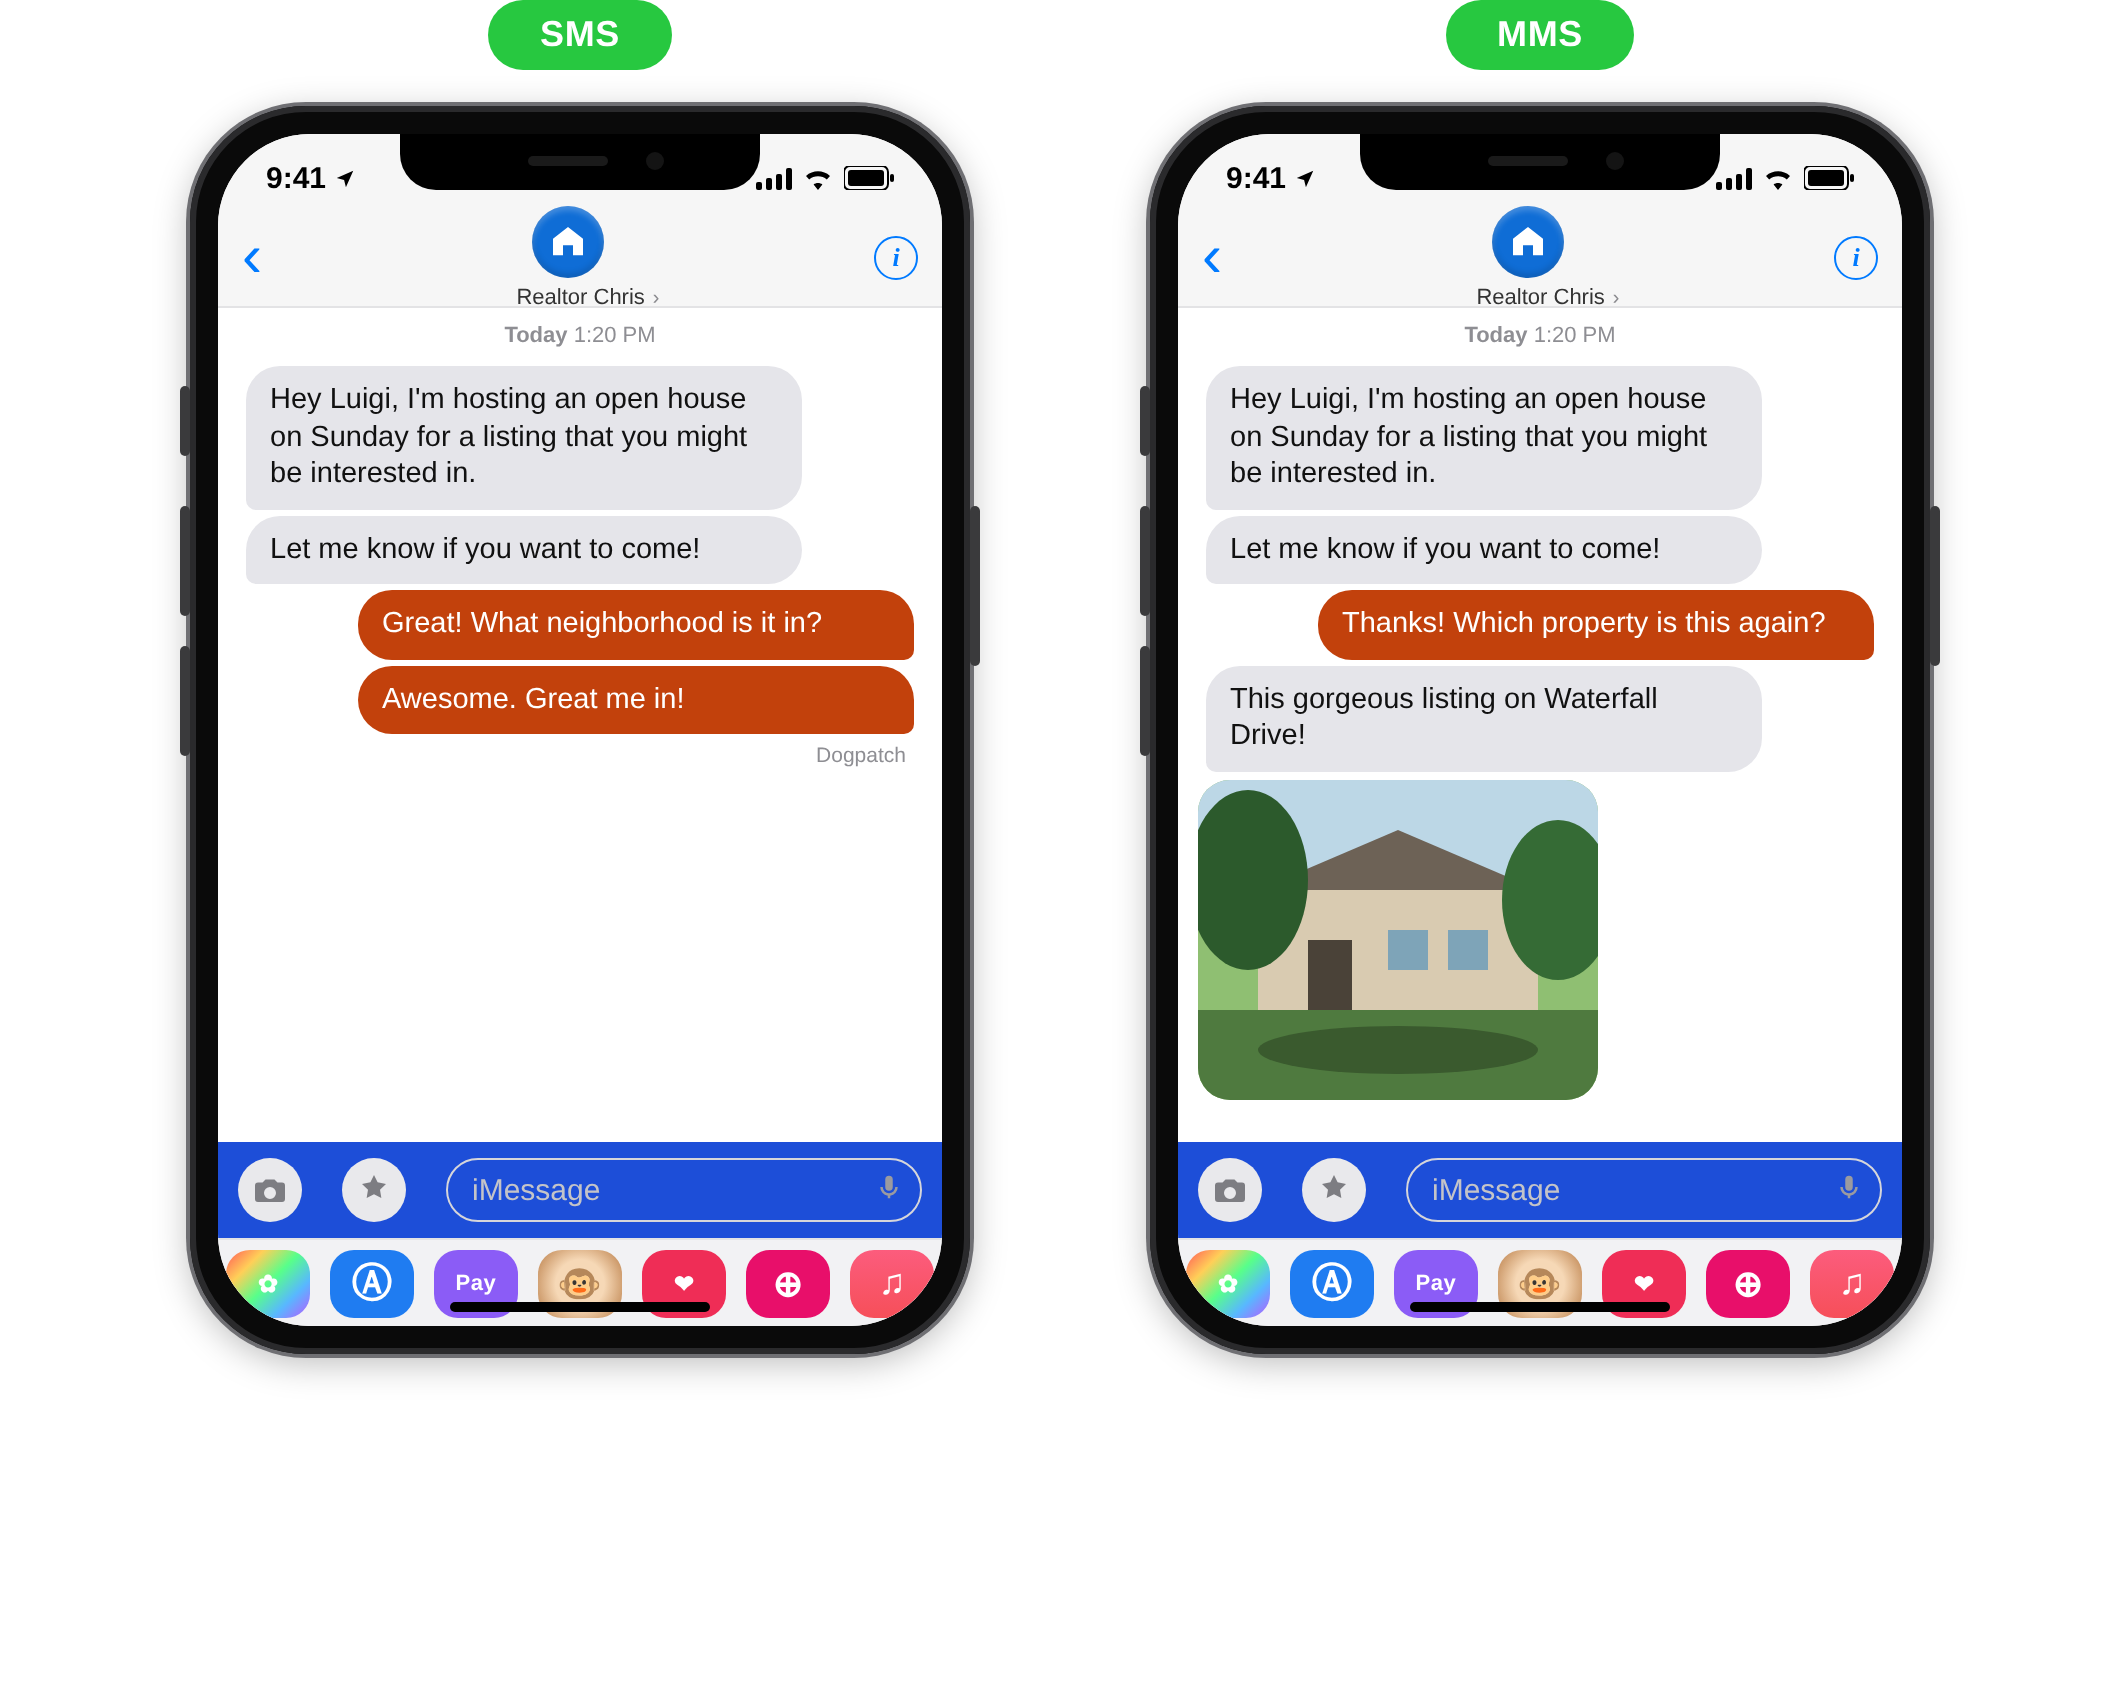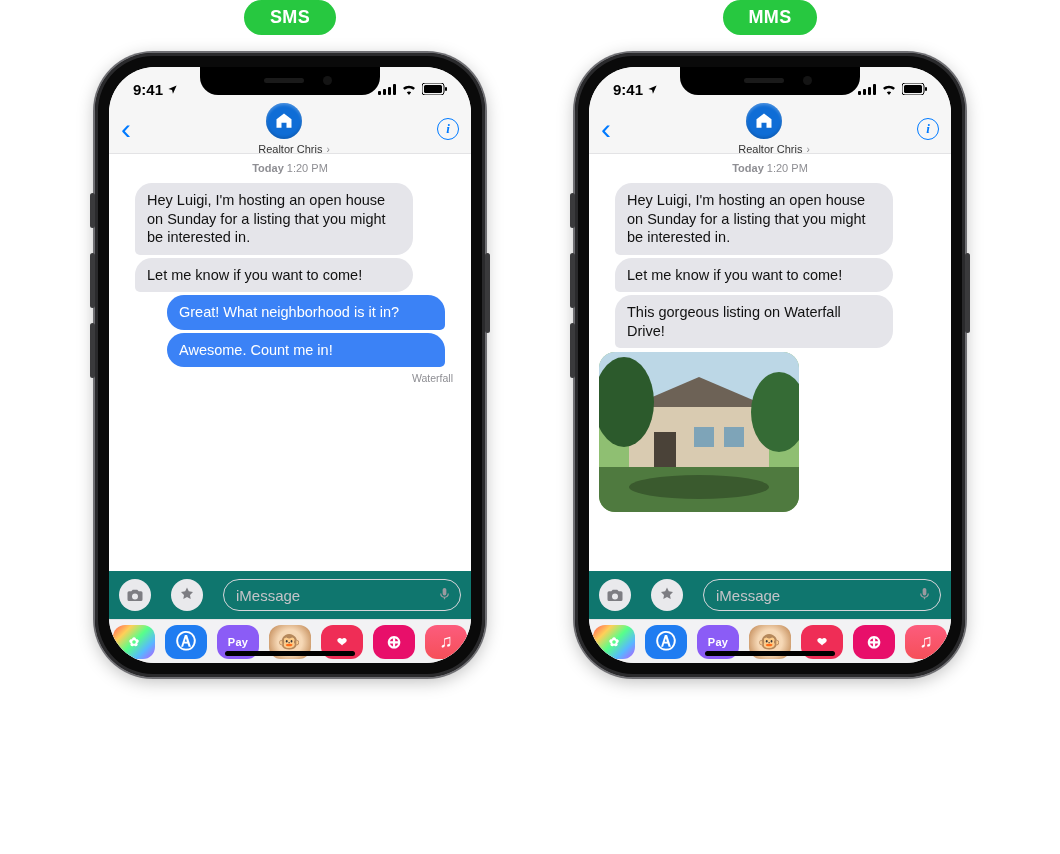--- a/index.html
+++ b/index.html
@@ -95,36 +95,36 @@
   .contact-label .chev { font-size:10px; color:#8a8a8e; }
 
   .timeline {
     text-align:center; font-size:11px; color:#8e8e93; padding:8px 0 6px;
   }
   .timeline b { color:#8e8e93;margin-top:20px; }
 
   .chat { flex:1; overflow:hidden; padding: 0 10px; }
   .bubble {
     max-width: 278px; padding: 8px 12px; border-radius:17px;
-    font-size:14.5px; line-height:1.28; margin:3px 16px;
+    font-size:14.5px; line-height:1.28; margin:3px 4px;
     word-wrap:break-word;
   }
   .in  { background:#e5e5ea; color:#111; border-bottom-left-radius:5px; }
-  .out { background:#3b82f6; color:#fff; border-bottom-right-radius:5px; margin-left:auto; font-weight:500; }
+  .out { background:#c2410c; color:#fff; border-bottom-right-radius:5px; margin-left:auto; font-weight:500; }
   .delivered { text-align:right; font-size:10.5px; color:#8e8e93; padding:2px 8px 0 0; }
 
   .mms-img {
     width:200px; height:160px; border-radius:16px; overflow:hidden; margin:4px 0;
   }
   .mms-img svg { width:100%; height:100%; display:block; }
 
   
   .compose {
     display:flex; gap:20px; padding:8px 10px;
-    background:#0f766e;
+    background:#1d4ed8;
   }
   .round-btn {
     width:32px; height:32px; border-radius:50%; background:#e9e9ec;
     display:flex; align-items:center; justify-content:center; color:#7d7d82;
   }
   .compose-input {
     flex:1; height:32px; border:1px solid #d6d6da; border-radius:16px;
     display:flex; align-items:center; justify-content:space-between;
     padding:0 8px 0 12px; color:#c4c4c8; font-size:15px;
   }
@@ -223,22 +223,22 @@
         </div>
 
         <div class="timeline">
           <b>Today</b> <span>1:20 PM</span>
         </div>
 
         <div class="chat">
           <div class="bubble in">Hey Luigi, I'm hosting an open house on Sunday for a listing that you might be interested in.</div>
           <div class="bubble in">Let me know if you want to come!</div>
           <div class="bubble out">Great! What neighborhood is it in?</div>
-          <div class="bubble out">Awesome. Count me in!</div>
-          <div class="delivered">Waterfall</div>
+          <div class="bubble out">Awesome. Great me in!</div>
+          <div class="delivered">Dogpatch</div>
         </div>
 
         <div class="compose">
           <div class="round-btn">
             <svg width="18" height="18" viewBox="0 0 24 24">
                 <path fill="#7d7d82" d="M4 7h3l2-2h6l2 2h3a2 2 0 0 1 2 2v9a2 2 0 0 1-2 2H4a2 2 0 0 1-2-2V9a2 2 0 0 1 2-2zm8 3a4 4 0 1 0 0 8 4 4 0 0 0 0-8z"></path>
               </svg>
           </div>
           <div class="round-btn">
             <svg width="18" height="18" viewBox="0 0 24 24">
@@ -334,20 +334,21 @@
           </div>
         </div>
 
         <div class="timeline">
           <b>Today</b> <span>1:20 PM</span>
         </div>
 
         <div class="chat">
           <div class="bubble in">Hey Luigi, I'm hosting an open house on Sunday for a listing that you might be interested in.</div>
           <div class="bubble in">Let me know if you want to come!</div>
+          <div class="bubble out">Thanks! Which property is this again?</div>
           <div class="bubble in">This gorgeous listing on Waterfall Drive!</div>
           <div class="mms-img">
             <svg viewBox="0 0 200 160" preserveAspectRatio="xMidYMid slice">
               <rect width="200" height="160" fill="#8fbf72"></rect>
               <rect y="0" width="200" height="70" fill="#bcd7e6"></rect>
               <rect x="30" y="55" width="140" height="60" fill="#d9cbb1"></rect>
               <polygon points="30,55 100,25 170,55" fill="#6d6256"></polygon>
               <rect x="55" y="80" width="22" height="35" fill="#4a4238"></rect>
               <rect x="95" y="75" width="20" height="20" fill="#7ea4b8"></rect>
               <rect x="125" y="75" width="20" height="20" fill="#7ea4b8"></rect>

